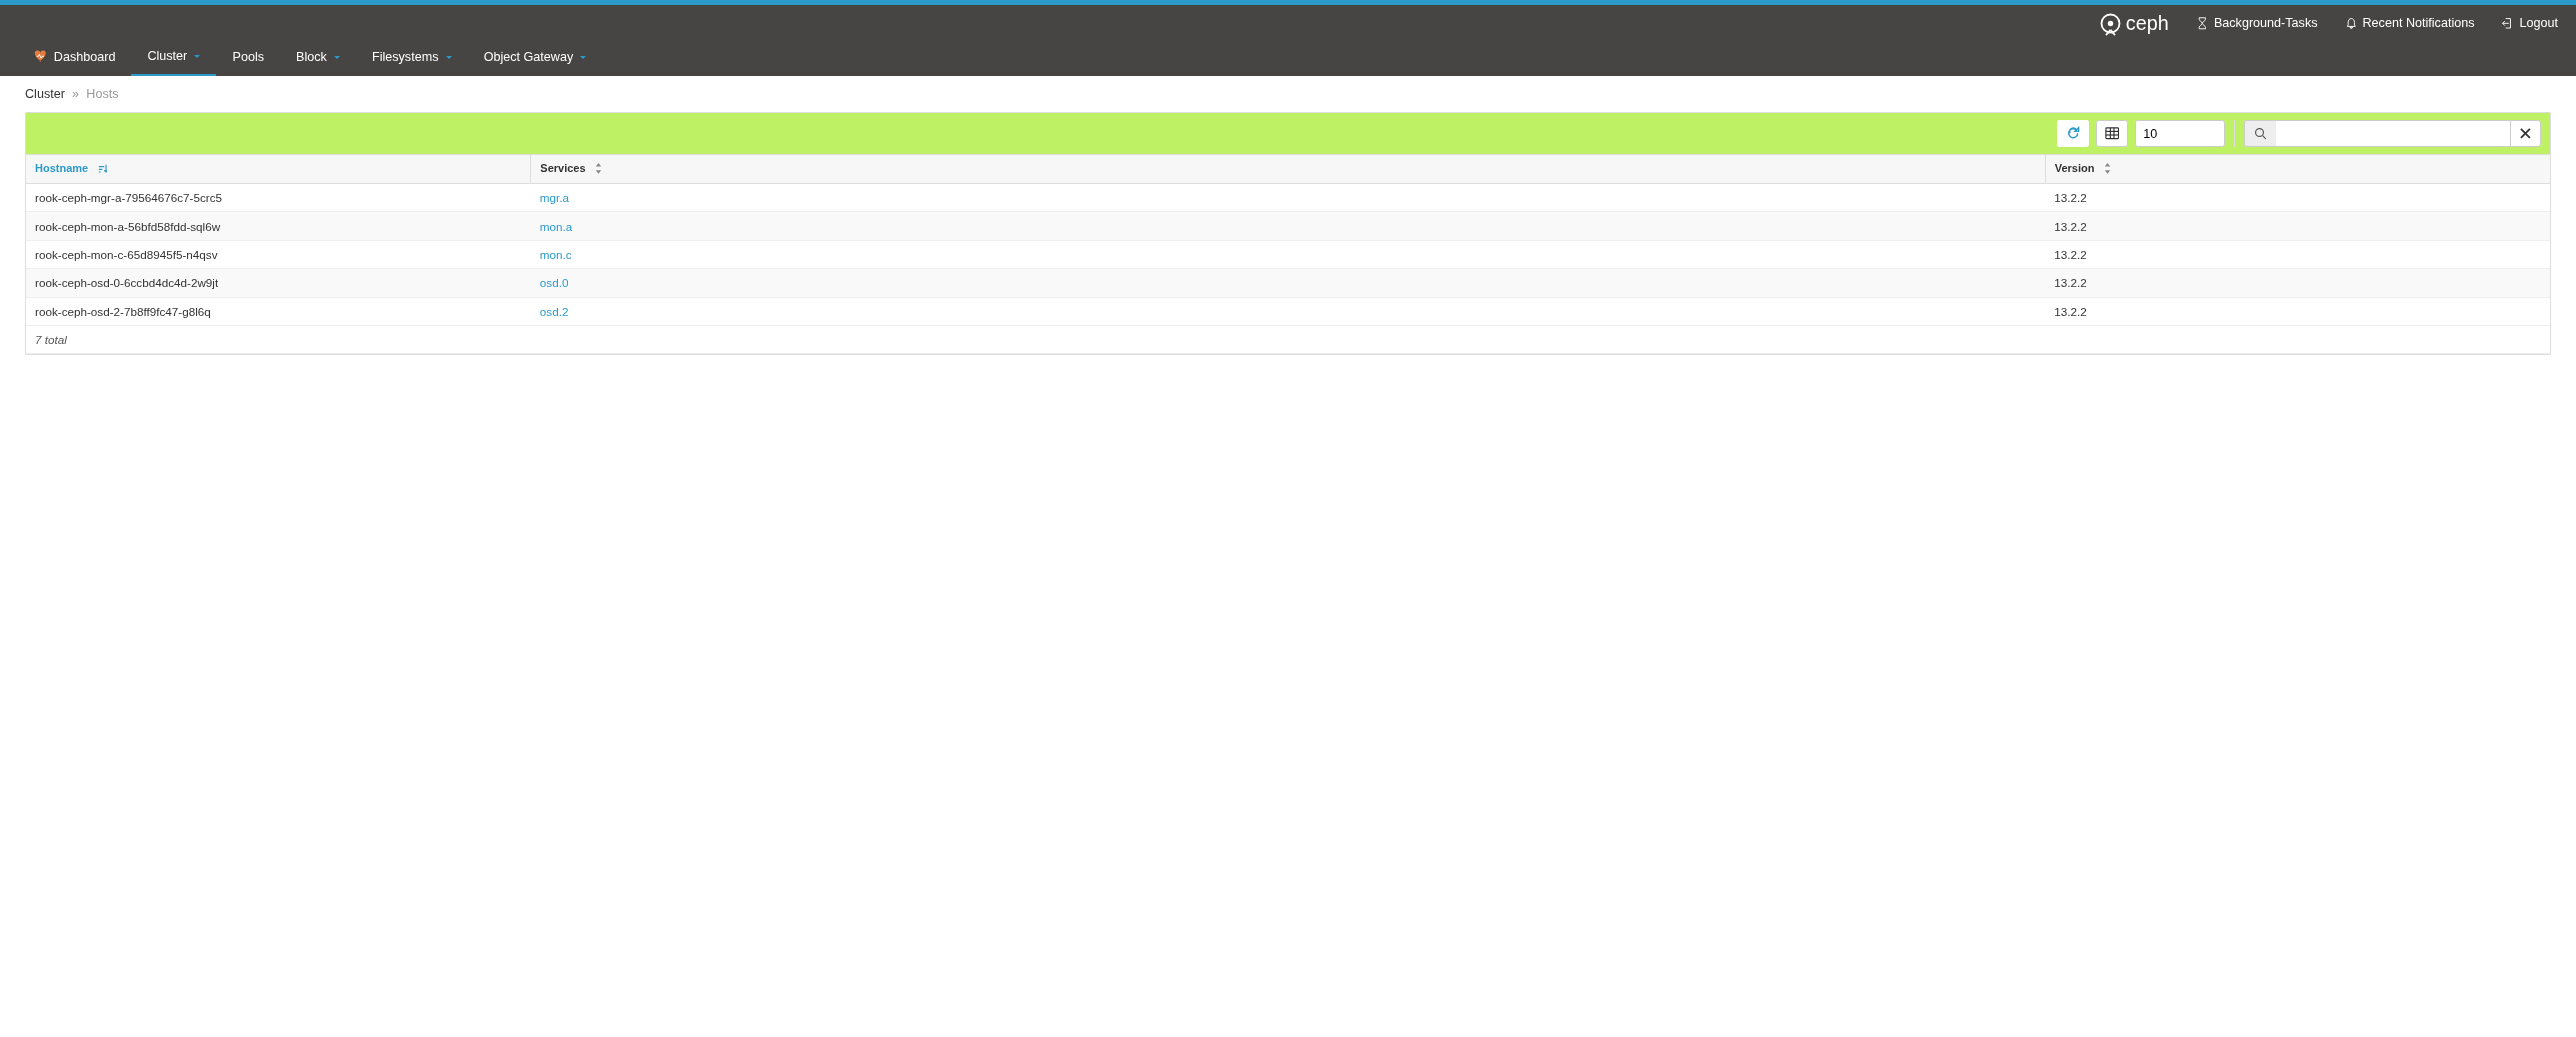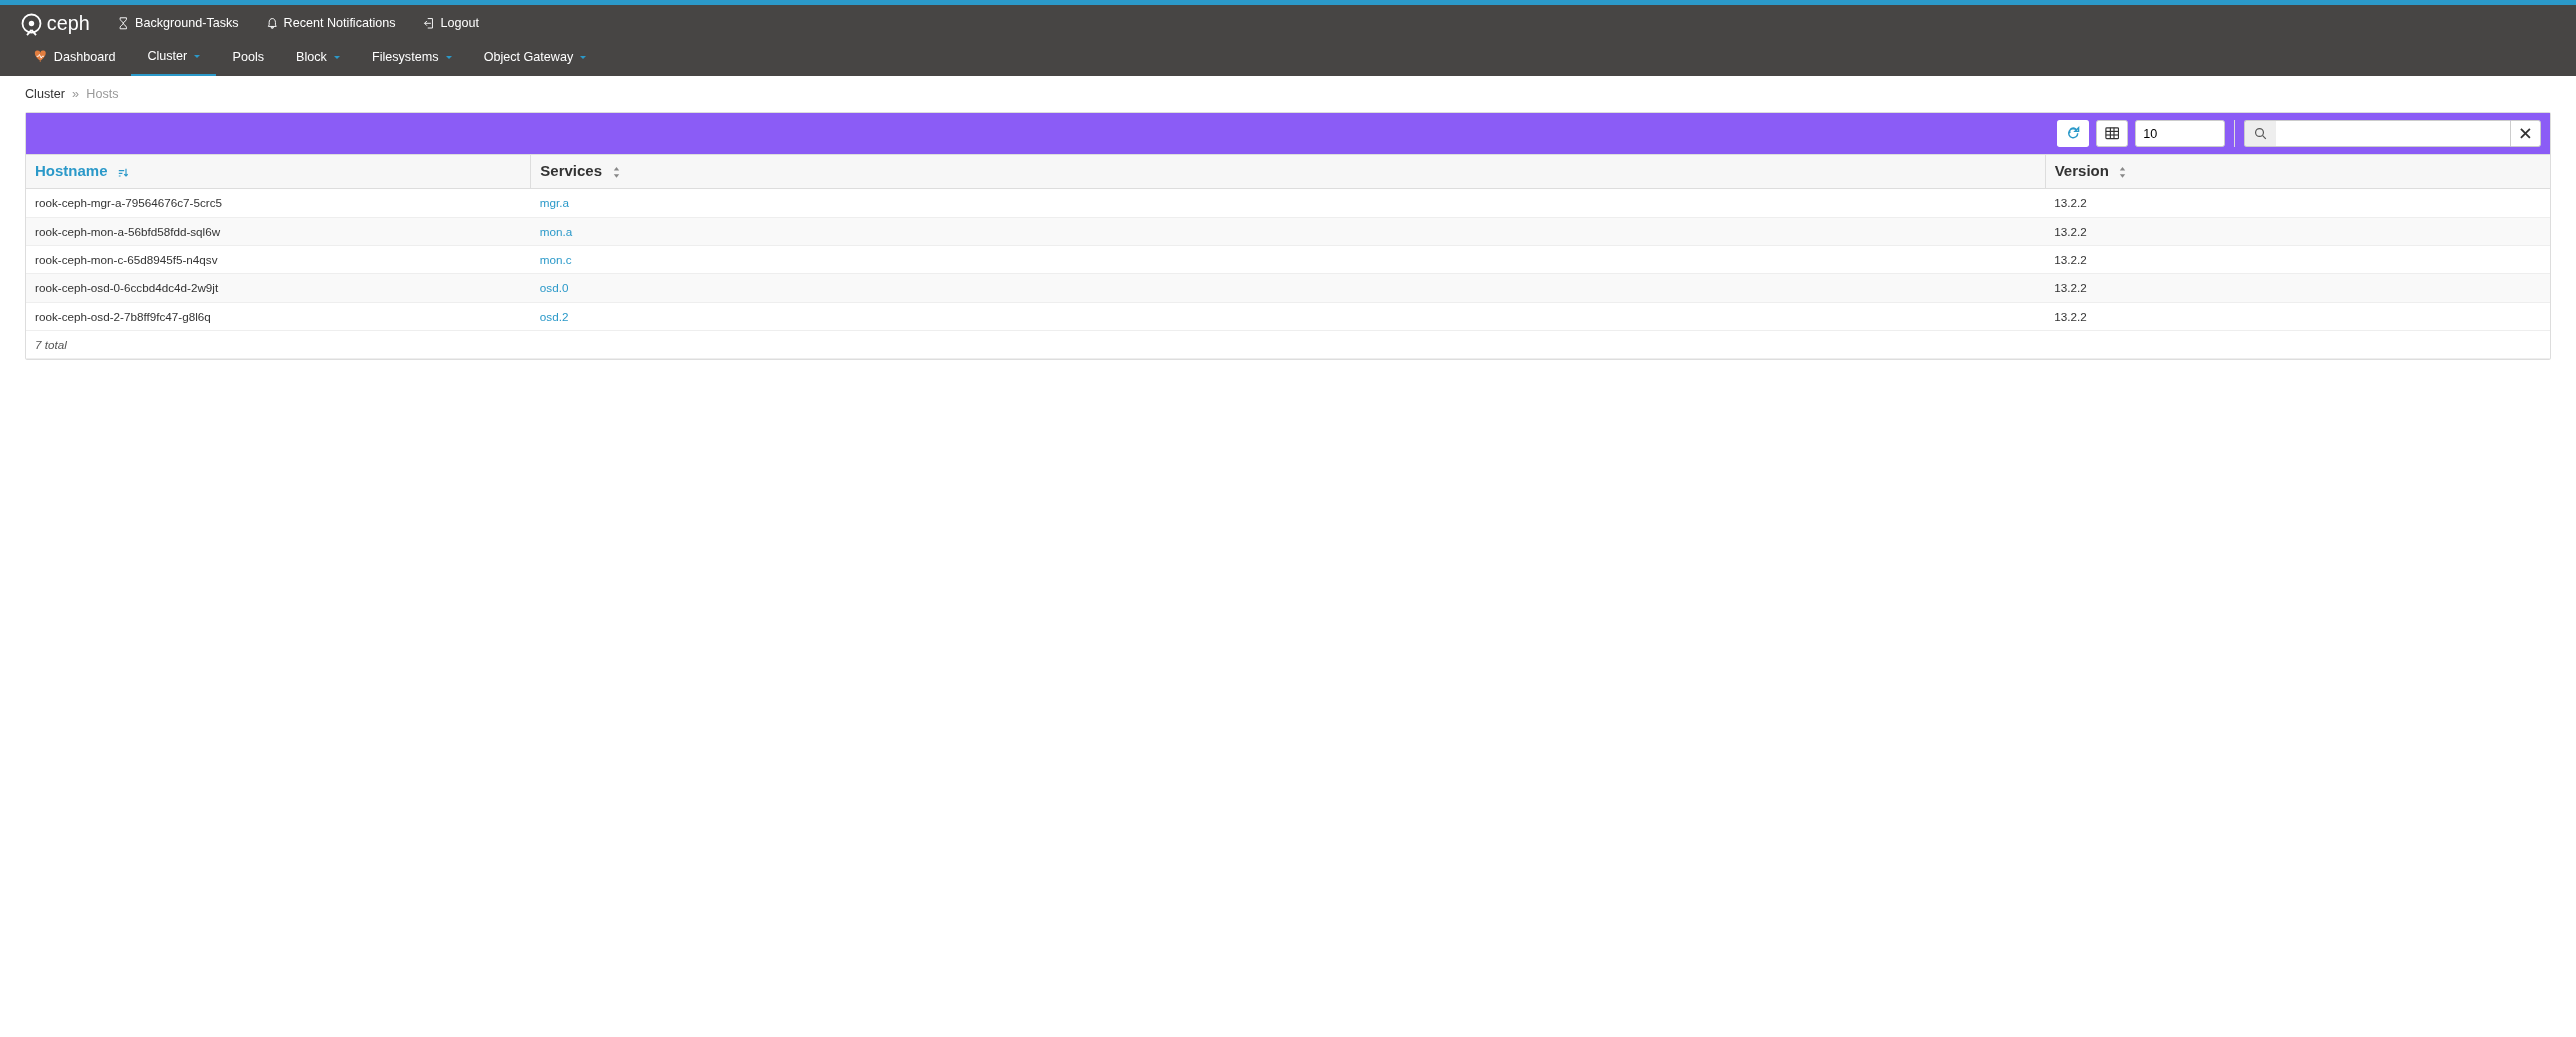--- a/index.html
+++ b/index.html
@@ -12,21 +12,21 @@
   .top-accent {
     height: 4.5px;
     background: #2b99c9;
   }
   .header {
     background: #474544;
     color: #fff;
   }
   .header-top {
     display: flex;
-    justify-content: flex-start;
+    justify-content: flex-end;
     align-items: center;
     padding: 5.4px 18px 1.8px 18px;
   }
   .logo {
     display: flex;
     align-items: center;
     gap: 5.4px;
   }
   .logo svg { display: block; }
   .header-actions {
@@ -79,21 +79,21 @@
   .breadcrumb .parent { color: #333; }
 
   .content {
     padding: 0 25px 25px 25px;
   }
   .panel {
     border: 0.9px solid #ddd;
     border-radius: 1.8px;
   }
   .toolbar {
-    background: #8b5cf6;
+    background: #bef264;
     border-bottom: 0.9px solid #ddd;
     padding: 7.2px 9px;
     display: flex;
     justify-content: flex-end;
     align-items: center;
     gap: 7.2px;
   }
   .toolbar .btn {
     background: #fff;
     border: 0.9px solid #ccc;
@@ -162,21 +162,21 @@
     width: 100%;
     border-collapse: collapse;
   }
   th {
     background: #f7f7f7;
     text-align: left;
     padding: 7.2px 9px;
     border-bottom: 0.9px solid #ddd;
     border-right: 0.9px solid #ddd;
     font-weight: bold;
-    font-size: 15px;
+    font-size: 11px;
   }
   th:last-child { border-right: none; }
   th.active { color: #2b99c9; }
   .sort-icon, .sort-neutral-icon {
     display: inline-block;
     margin-left: 5.4px;
     vertical-align: middle;
   }
   td {
     padding: 7.2px 9px;

